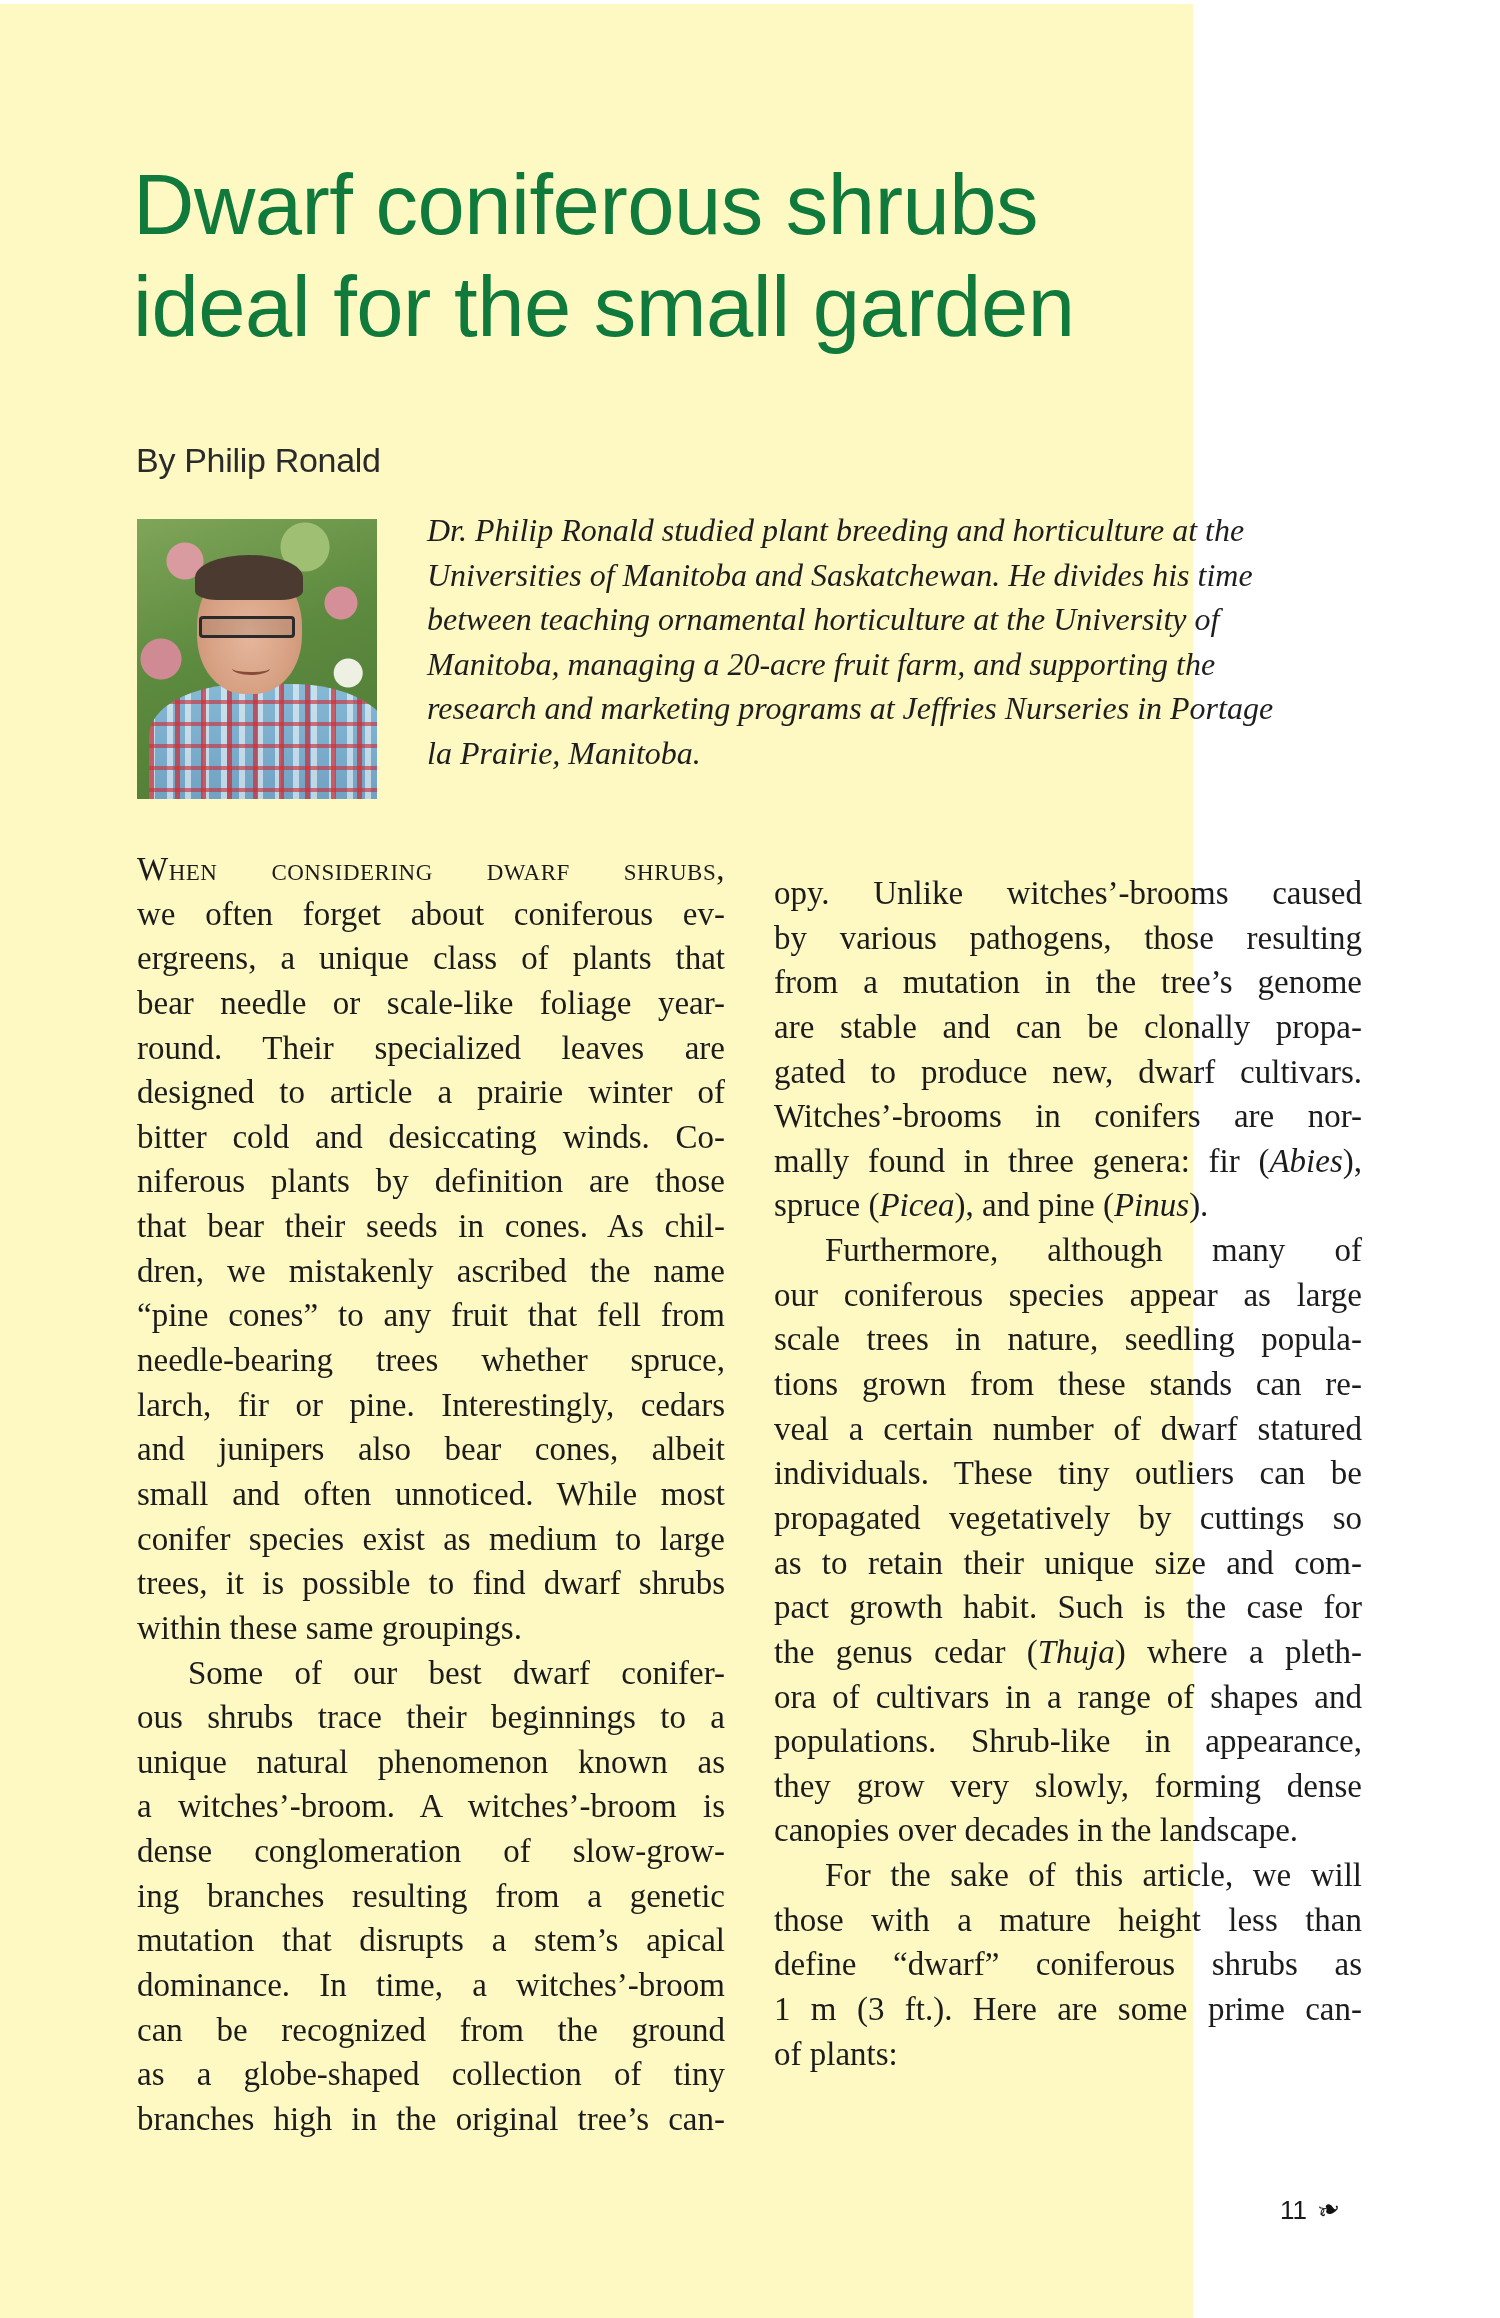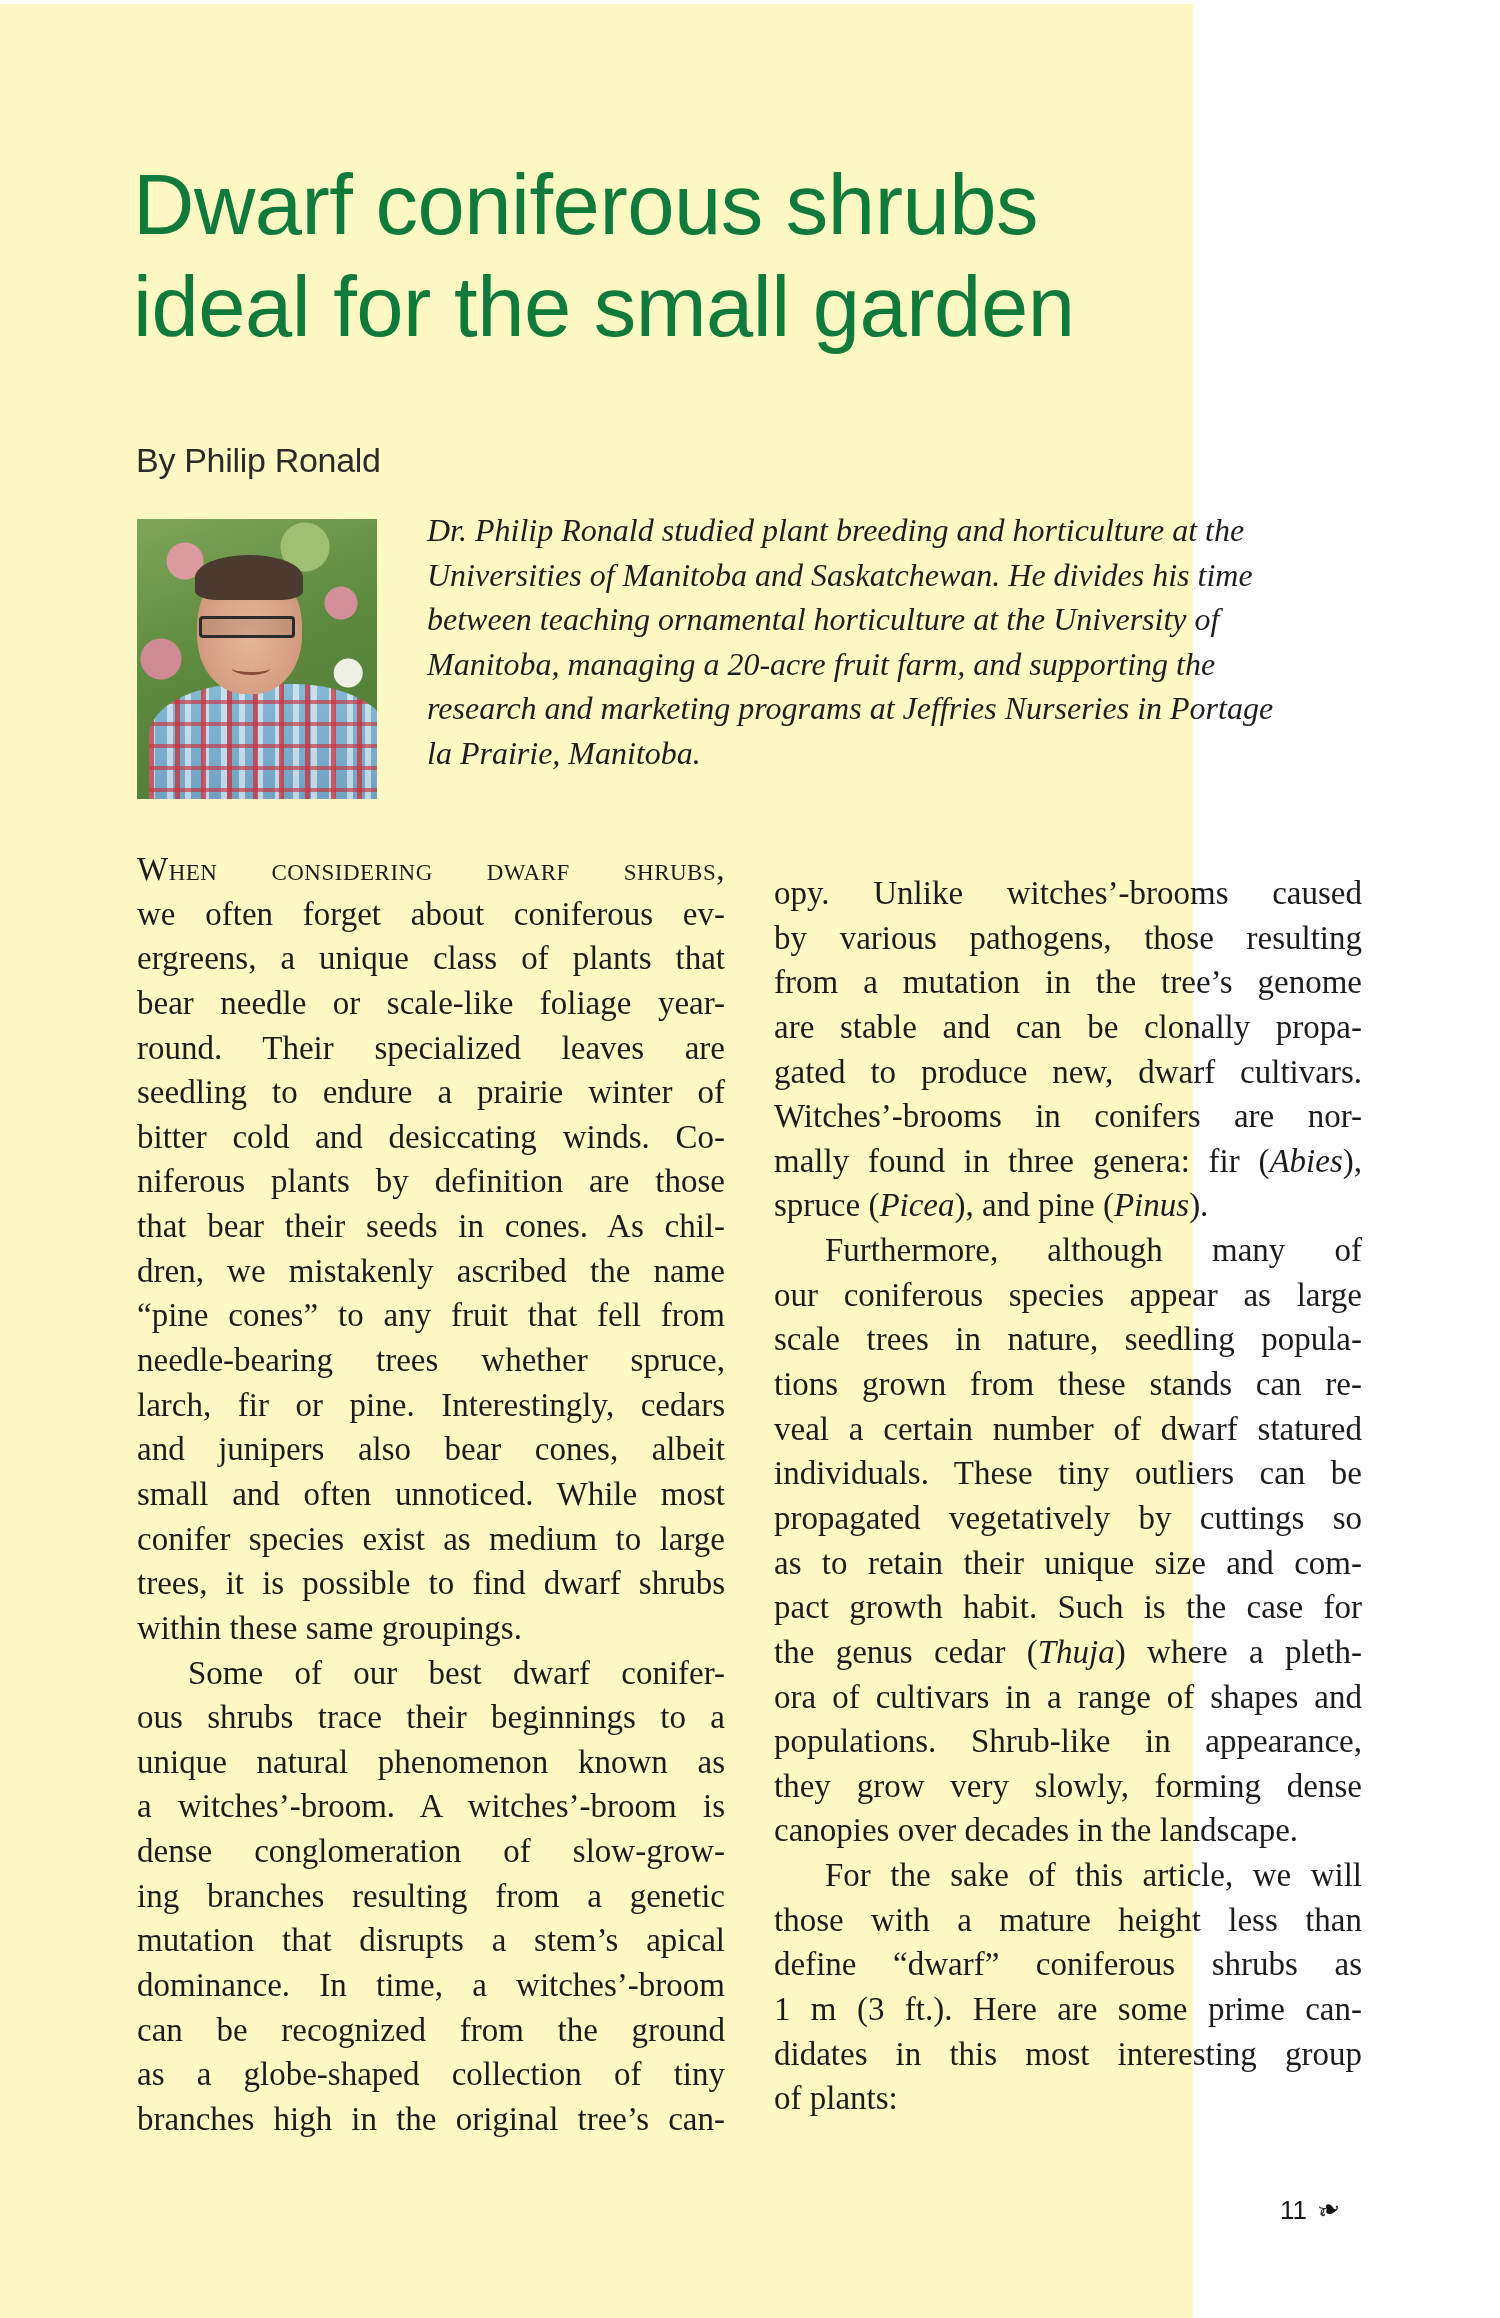--- a/index.html
+++ b/index.html
@@ -113,21 +113,21 @@
     <span class="bline">la Prairie, Manitoba.</span>
   </div>
 
   <div class="col left">
     <span class="line smallcaps">When considering dwarf shrubs,</span>
     <div id="left-lines">
         <span class="line">we often forget about coniferous ev-</span>
         <span class="line">ergreens, a unique class of plants that</span>
         <span class="line">bear needle or scale-like foliage year-</span>
         <span class="line">round. Their specialized leaves are</span>
-        <span class="line">seedling to endure a prairie winter of</span>
+        <span class="line">designed to article a prairie winter of</span>
         <span class="line">bitter cold and desiccating winds. Co-</span>
         <span class="line">niferous plants by definition are those</span>
         <span class="line">that bear their seeds in cones. As chil-</span>
         <span class="line">dren, we mistakenly ascribed the name</span>
         <span class="line">“pine cones” to any fruit that fell from</span>
         <span class="line">needle-bearing trees whether spruce,</span>
         <span class="line">larch, fir or pine. Interestingly, cedars</span>
         <span class="line">and junipers also bear cones, albeit</span>
         <span class="line">small and often unnoticed. While most</span>
         <span class="line">conifer species exist as medium to large</span>
@@ -168,21 +168,20 @@
         <span class="line">pact growth habit. Such is the case for</span>
         <span class="line">the genus cedar (<span class="it">Thuja</span>) where a pleth-</span>
         <span class="line">ora of cultivars in a range of shapes and</span>
         <span class="line">populations. Shrub-like in appearance,</span>
         <span class="line">they grow very slowly, forming dense</span>
         <span class="line last">canopies over decades in the landscape.</span>
         <span class="line indent">For the sake of this article, we will</span>
         <span class="line">those with a mature height less than</span>
         <span class="line">define “dwarf” coniferous shrubs as</span>
         <span class="line">1 m (3 ft.). Here are some prime can-</span>
-        <span class="line">didates in this most interesting group</span>
         <span class="line last">of plants:</span>
       </div>
   </div>
 
   <div class="folio">
     <span class="num">11</span>
     <span class="orn">❧</span>
   </div>
 </div>
 

